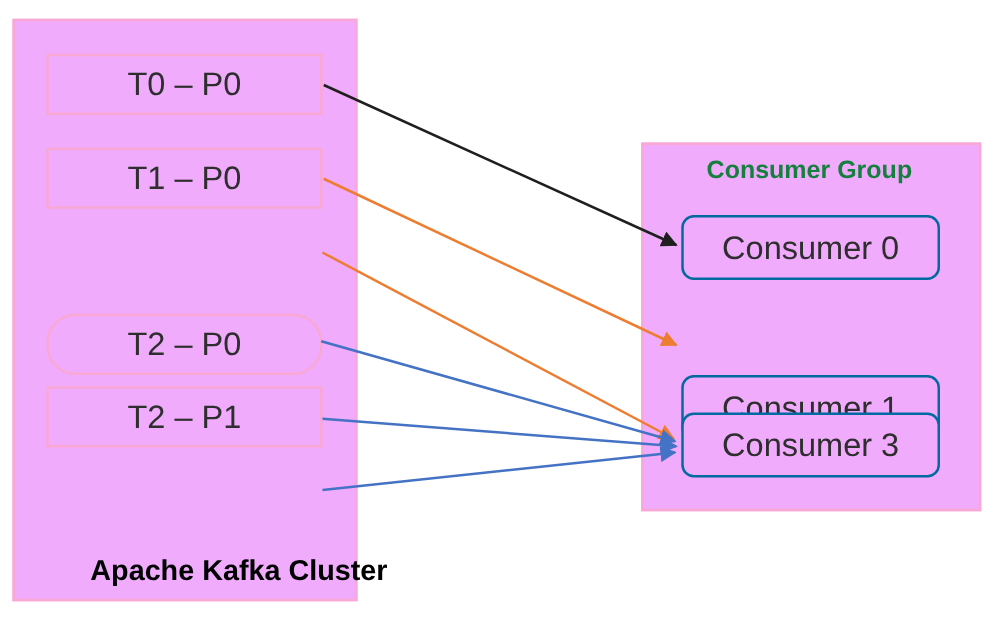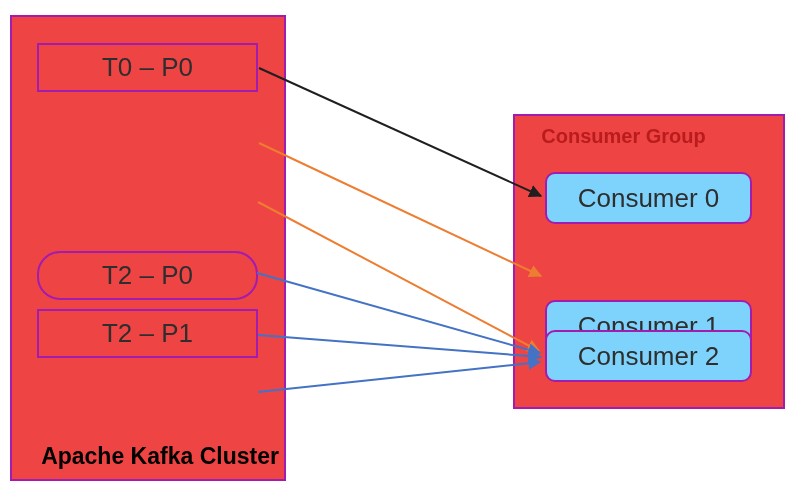--- a/index.html
+++ b/index.html
@@ -11,22 +11,22 @@
   .canvas {
     position: relative;
     width: 801px;
     height: 499px;
     background: #ffffff;
     overflow: hidden;
   }
   .box {
     position: absolute;
     box-sizing: border-box;
-    border: 2px solid #a21caf;
-    background: #ef4444;
+    border: 2px solid #f9a8d4;
+    background: #f0abfc;
   }
   .cluster-box {
     left: 10px; top: 15px;
     width: 276px; height: 466px;
     z-index: 1;
   }
   .partition {
     left: 37px;
     width: 221px; height: 49px;
     display: flex; align-items: center; justify-content: center;
@@ -37,47 +37,48 @@
   .p0 { top: 43px; }
   .p1 { top: 118px; }
   .p2 { top: 177px; }
   .p3 { top: 251px; border-radius: 23px; }
   .p4 { top: 309px; }
   .p5 { top: 368px; }
   .cluster-label {
     position: absolute;
     left: 10px; top: 443px;
     width: 300px;
-    text-align: center;
+    text-align: right;
     font-size: 23px;
     font-weight: bold;
     color: #000000;
     z-index: 2;
   }
   .group-box {
     left: 513px; top: 114px;
     width: 272px; height: 295px;
     z-index: 1;
   }
   .group-title {
     position: absolute;
     left: 513px; top: 125px;
     width: 221px;
     text-align: center;
     font-size: 20px;
     font-weight: bold;
-    color: #b91c1c;
+    color: #15803d;
     z-index: 2;
+    padding-left: 24px;
   }
   .consumer {
     position: absolute;
     box-sizing: border-box;
-    border: 2px solid #a21caf;
+    border: 2px solid #0369a1;
     border-radius: 10px;
-    background: #7dd3fc;
+    background: #f0abfc;
     left: 545px;
     width: 207px; height: 52px;
     display: flex; align-items: center; justify-content: center;
     font-size: 26px;
     color: #2e2e2e;
     z-index: 2;
   }
   .c0 { top: 172px; }
   .c1 { top: 252px; margin-top: 48px; }
   .c2 { top: 330px; }
@@ -92,40 +93,43 @@
 </head>
 <body>
 
 <div class="canvas">
 
   <div class="box cluster-box"></div>
 
   <div class="box partition p0">
     <span>T0 – P0</span>
   </div>
+  <div class="box partition p1">
+    <span>T1 – P0</span>
+  </div>
   <div class="box partition p3">
     <span>T2 – P0</span>
   </div>
   <div class="box partition p4">
     <span>T2 – P1</span>
   </div>
 
   <div class="cluster-label">Apache Kafka Cluster</div>
 
   <div class="box group-box"></div>
   <div class="group-title">Consumer Group</div>
 
   <div class="consumer c0">
     <span>Consumer 0</span>
   </div>
   <div class="consumer c1">
     <span>Consumer 1</span>
   </div>
   <div class="consumer c2">
-    <span>Consumer 2</span>
+    <span>Consumer 3</span>
   </div>
 
   <svg class="arrows" viewBox="0 0 801 499" xmlns="http://www.w3.org/2000/svg">
     <defs>
       <marker id="ah-black" viewBox="0 0 10 10" refX="9" refY="5" markerWidth="13" markerHeight="13" orient="auto" markerUnits="userSpaceOnUse">
         <path d="M0,0 L10,5 L0,10 z" fill="#1f1f1f"></path>
       </marker>
       <marker id="ah-orange" viewBox="0 0 10 10" refX="9" refY="5" markerWidth="13" markerHeight="13" orient="auto" markerUnits="userSpaceOnUse">
         <path d="M0,0 L10,5 L0,10 z" fill="#ED7D31"></path>
       </marker>

